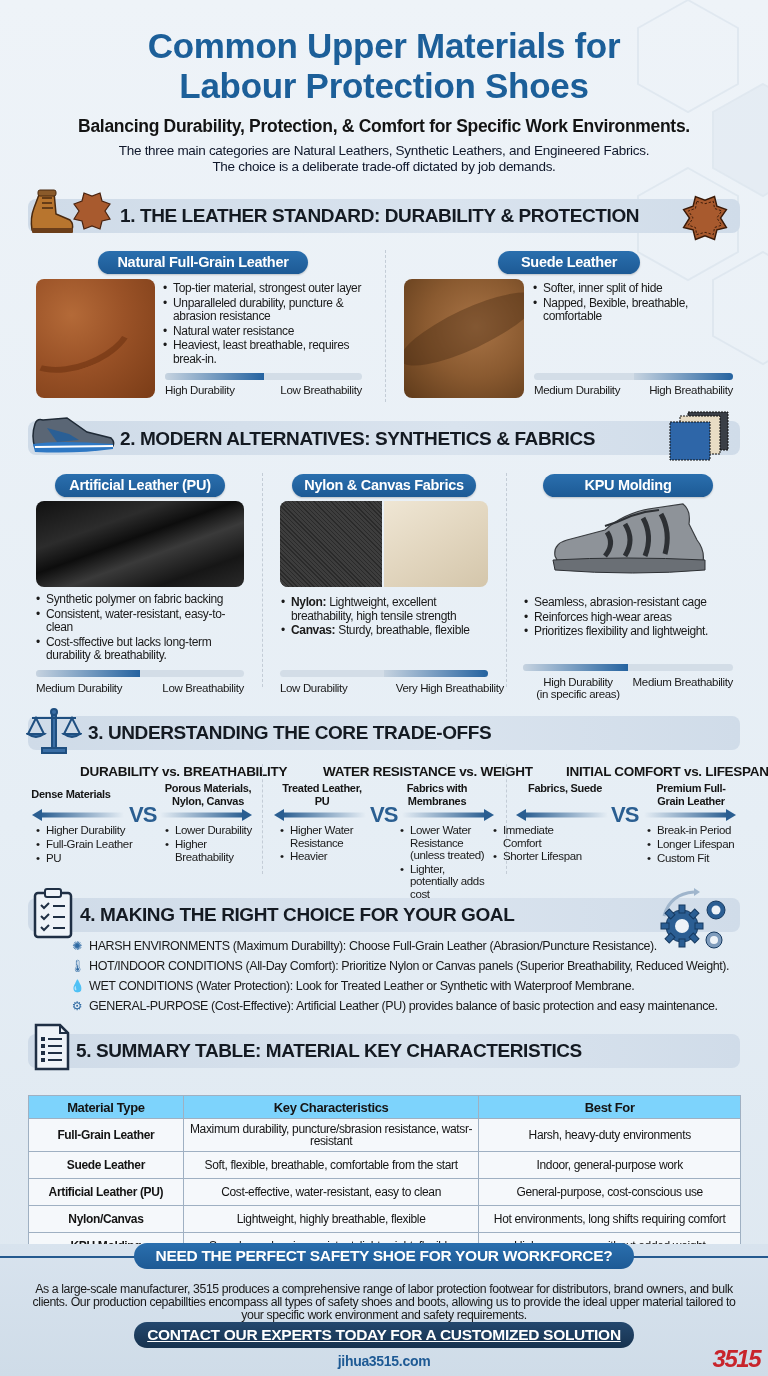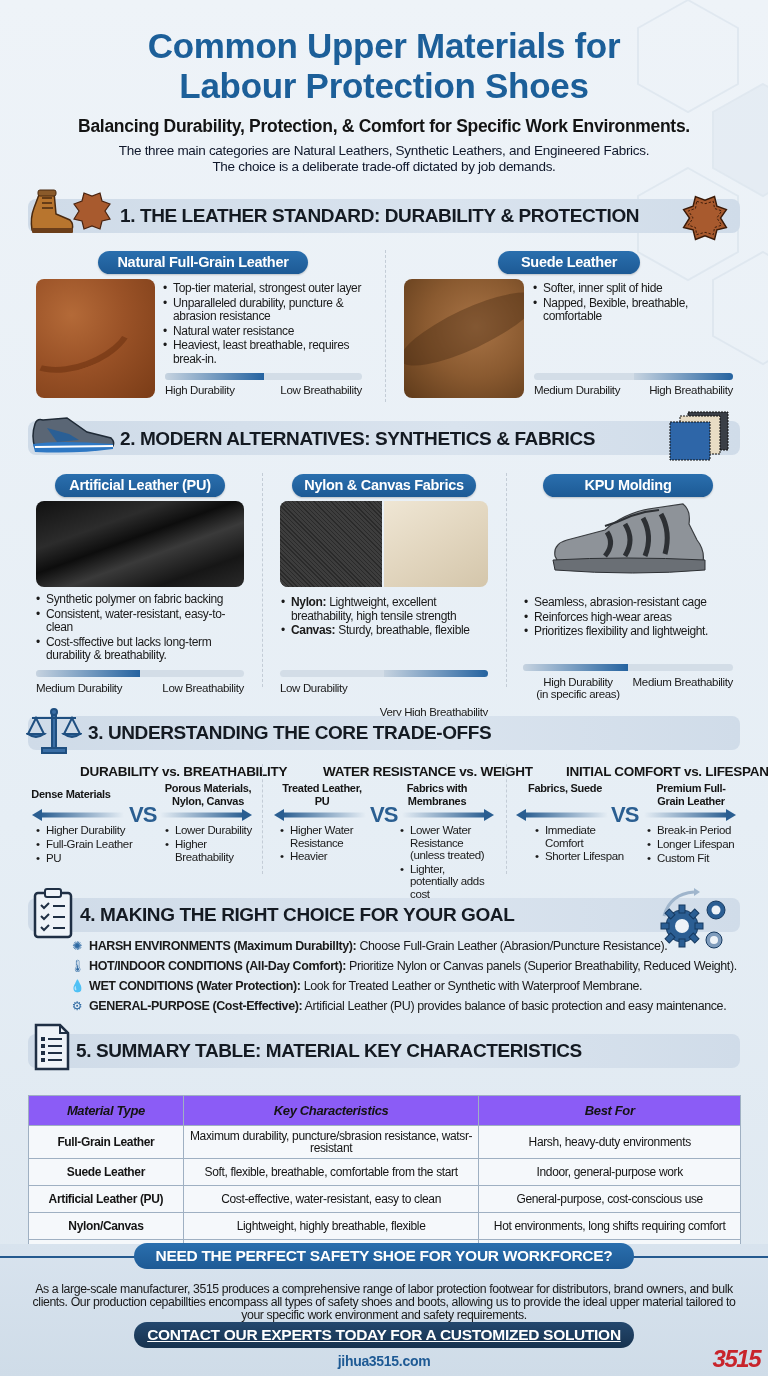--- a/index.html
+++ b/index.html
@@ -40,25 +40,25 @@
   .bar .l, .bar .r { position: absolute; top: 0; bottom: 0; }
   .bar-lbl { position: absolute; font-size: 11.5px; letter-spacing: -0.35px; color: #1a1a1a; white-space: nowrap; }
   .vdiv { position: absolute; width: 0; border-left: 1.5px dashed #c3ccd6; }
 
   .to-title { position: absolute; font-weight: 700; font-size: 13.5px; letter-spacing: -0.3px; text-align: center; white-space: nowrap; padding-left: 36px; }
   .to-head { position: absolute; font-weight: 700; font-size: 11px; line-height: 12.5px; letter-spacing: -0.3px; text-align: center; }
   .vs { position: absolute; font-weight: 700; font-size: 22px; color: #2a5e91; letter-spacing: -1px; }
   .arrow { position: absolute; height: 12px; }
 
   .choice { position: absolute; left: 70px; font-size: 12.5px; letter-spacing: -0.4px; white-space: nowrap; color: #1a1a1a; }
-  .choice b { font-weight: 700; }
+  .choice b { font-weight: 400; }
   .choice .ico { display: inline-block; width: 14px; margin-right: 5px; text-align: center; color: #2f6aa3; font-size: 12px; }
 
   table.summary { position: absolute; left: 28px; top: 1095px; width: 713px; border-collapse: collapse; font-size: 12px; letter-spacing: -0.35px; background: #f5f8fb; }
-  table.summary th { background: #8b5cf6; font-weight: 700; font-size: 13px; height: 30px; border: 1px solid #9fb0c2; font-style: italic; }
+  table.summary th { background: #7dd3fc; font-weight: 700; font-size: 13px; height: 23px; border: 1px solid #9fb0c2; }
   table.summary td { border: 1px solid #9fb0c2; text-align: center; height: 27px; line-height: 12px; padding: 0 4px; }
   table.summary td:first-child { font-weight: 700; }
 
   .footer { position: absolute; left: 0; right: 0; top: 1244px; bottom: 0; background: linear-gradient(180deg, #d8e3ee 0%, #cfdce8 100%); }
   .footer-line { position: absolute; left: 0; right: 0; top: 1256px; height: 2px; background: #24598f; }
   .cta-pill {
     position: absolute; border-radius: 14px; color: #fff; font-weight: 700; text-align: center; letter-spacing: -0.3px;
   }
   .footer-text { position: absolute; left: 30px; right: 30px; top: 1283px; text-align: center; font-size: 12.3px; line-height: 13px; letter-spacing: -0.4px; color: #1a1a1a; }
   .site { position: absolute; left: 0; right: 0; top: 1353px; text-align: center; color: #1e5a94; font-size: 14px; font-weight: 700; letter-spacing: -0.3px; }
@@ -169,21 +169,21 @@
   <div style="position:absolute;left:104px;top:0;right:0;height:86px;background:linear-gradient(150deg,#efe6d4 0%,#e2d6bf 50%,#d4c6ab 100%);"></div>
 </div>
 <ul class="bullets" style="left:281px;top:596px;width:210px;">
   <li><b>Nylon:</b><span> Lightweight, excellent breathability, high tensile strength</span></li>
   <li><b>Canvas:</b><span> Sturdy, breathable, flexible</span></li>
 </ul>
 <div class="bar" style="left:280px;top:670px;width:208px;">
   <div class="r" style="left:50%;right:0;background:linear-gradient(90deg,#c6d3e0,#2563a0);"></div>
 </div>
 <div class="bar-lbl" style="left:280px;top:682px;">Low Durability</div>
-<div class="bar-lbl" style="right:280px;top:682px;margin-top:24px;">Very High Breathability</div>
+<div class="bar-lbl" style="right:264px;top:682px;">Very High Breathability</div>
 
 <div class="vdiv" style="left:506px;top:473px;height:214px;"></div>
 
 <div class="pill" style="left:543px;top:474px;width:170px;">KPU Molding</div>
 <svg style="position:absolute;left:545px;top:500px;width:170px;height:80px;" viewBox="0 0 170 80">
   <path d="M10 56 Q8 44 22 40 L60 30 Q80 12 110 8 L138 4 Q146 10 144 24 L152 40 Q160 50 158 62 L14 64 Z" fill="#8e9399" stroke="#3a3d41" stroke-width="1.2"></path>
   <path d="M62 32 Q70 44 60 56 M80 24 Q90 40 80 56 M98 18 Q108 36 100 56 M116 14 Q126 32 120 54" stroke="#2d3034" stroke-width="5" fill="none"></path>
   <path d="M60 26 L72 22 L86 16 L100 12 L114 10" stroke="#2d3034" stroke-width="2" fill="none"></path>
   <path d="M8 60 Q80 56 160 60 L160 70 Q90 76 10 70 Z" fill="#6a6f75" stroke="#2d3034"></path>
 </svg>
@@ -280,21 +280,21 @@
 <div class="to-head" style="left:646px;top:782px;width:90px;">Premium Full-Grain Leather</div>
 <div class="vs" style="left:611px;top:802px;">VS</div>
 <svg class="arrow" style="left:516px;top:809px;width:92px;" viewBox="0 0 92 12">
     <rect x="8" y="3.5" width="84" height="5" fill="url(#gl)"></rect>
     <path d="M0 6 L10 0 L10 12 Z" fill="#2a5e91"></path>
   </svg>
 <svg class="arrow" style="left:644px;top:809px;width:92px;" viewBox="0 0 92 12">
     <rect x="0" y="3.5" width="84" height="5" fill="url(#gr)"></rect>
     <path d="M92 6 L82 0 L82 12 Z" fill="#2a5e91"></path>
   </svg>
-<ul class="bullets" style="left:535px;top:824px;width:95px;font-size:11.5px;line-height:12.5px;">
+<ul class="bullets" style="left:493px;top:824px;width:95px;font-size:11.5px;line-height:12.5px;">
   <li>Immediate Comfort</li>
   <li>Shorter Lifespan</li>
 </ul>
 <ul class="bullets" style="left:647px;top:824px;width:100px;font-size:11.5px;line-height:13px;">
   <li>Break-in Period</li>
   <li>Longer Lifespan</li>
   <li>Custom Fit</li>
 </ul>
 
 <div class="sec-bar" style="top:898px;"></div>

